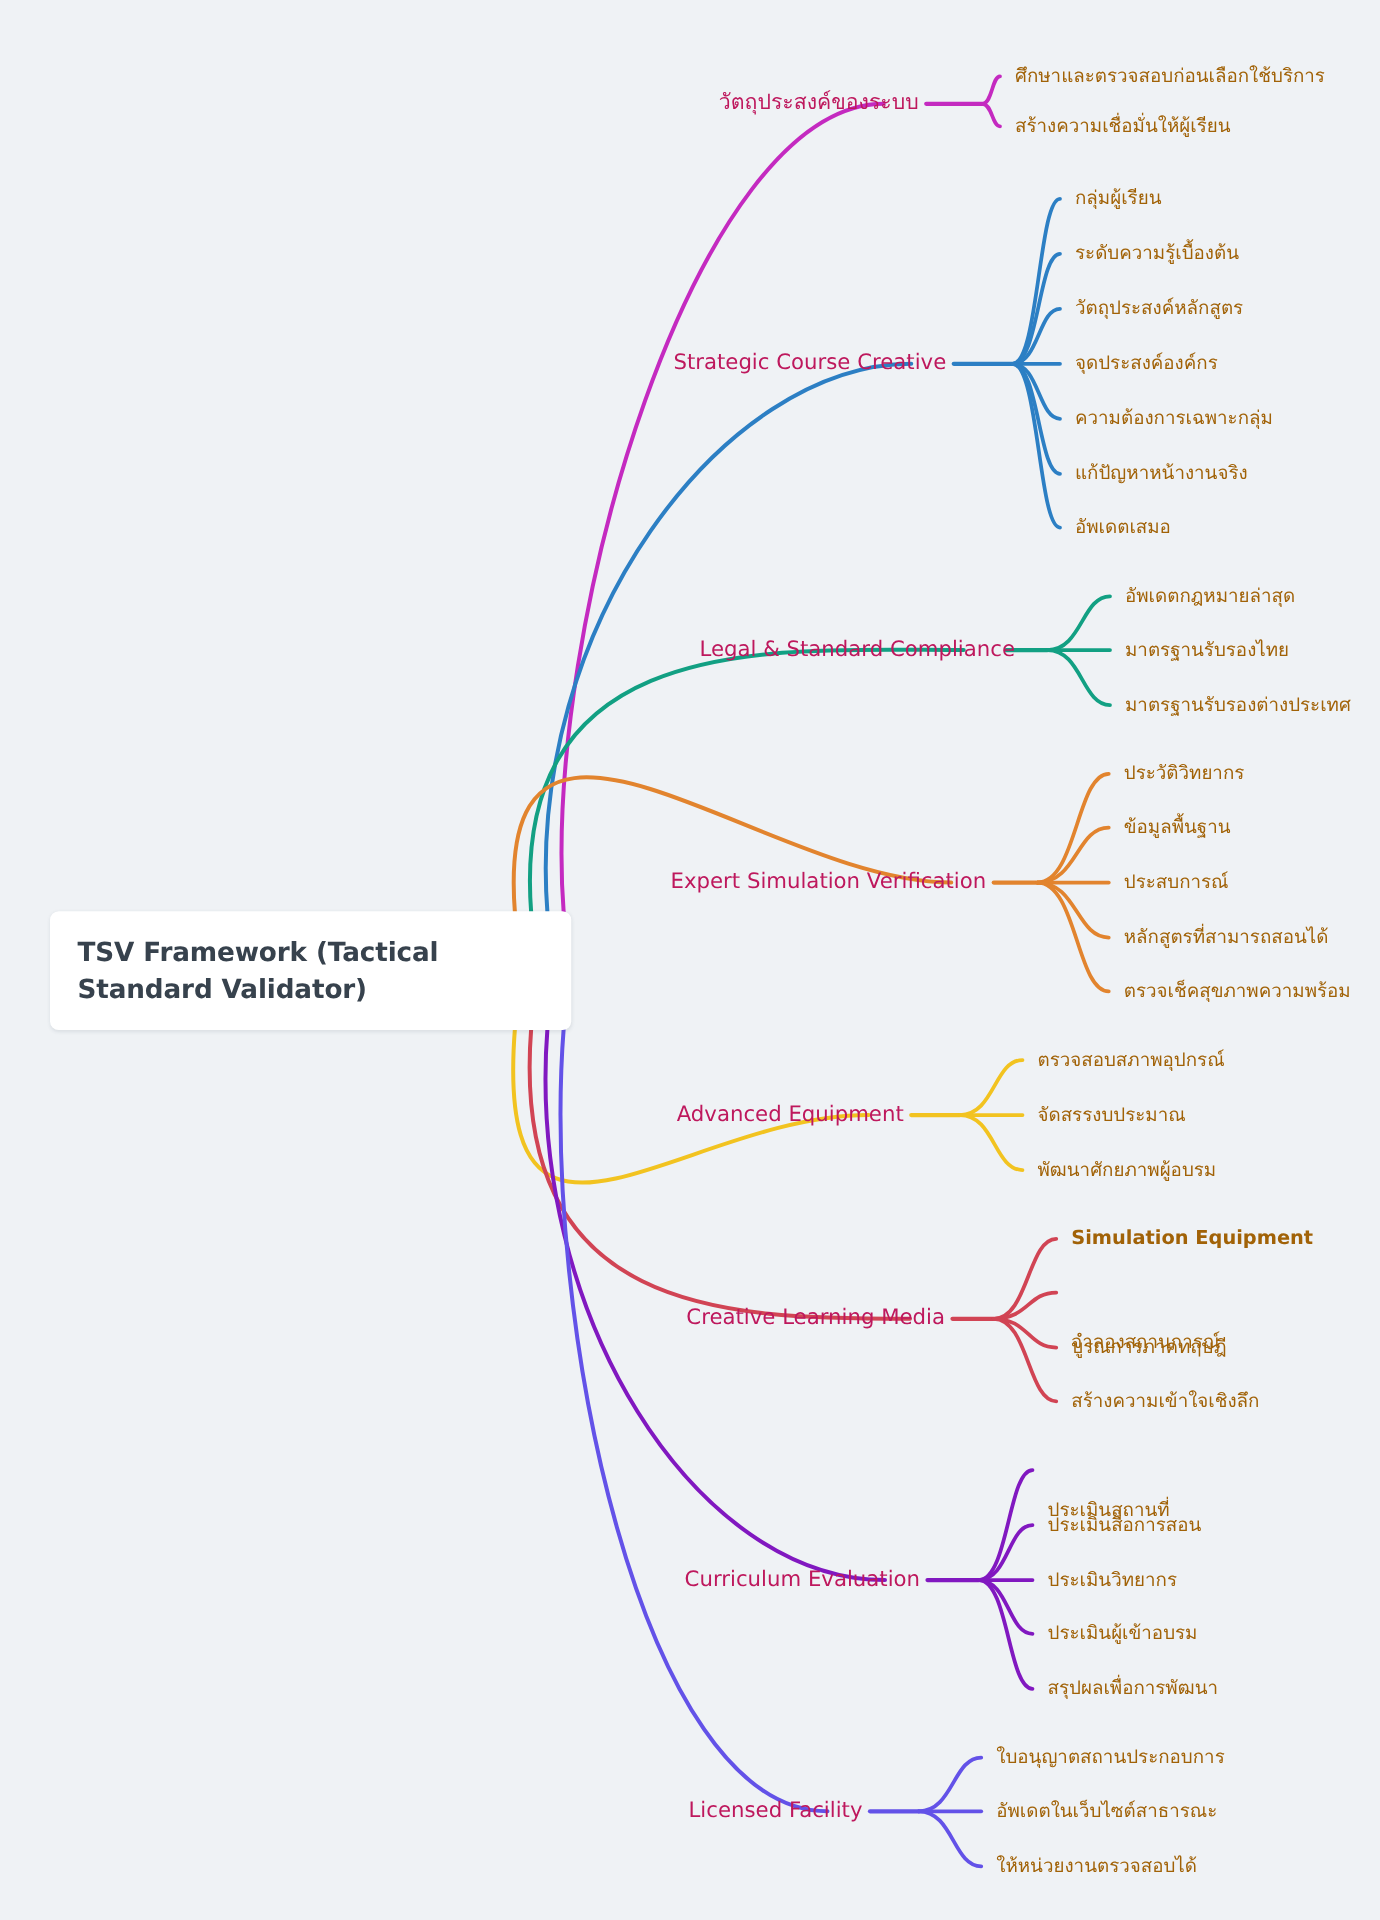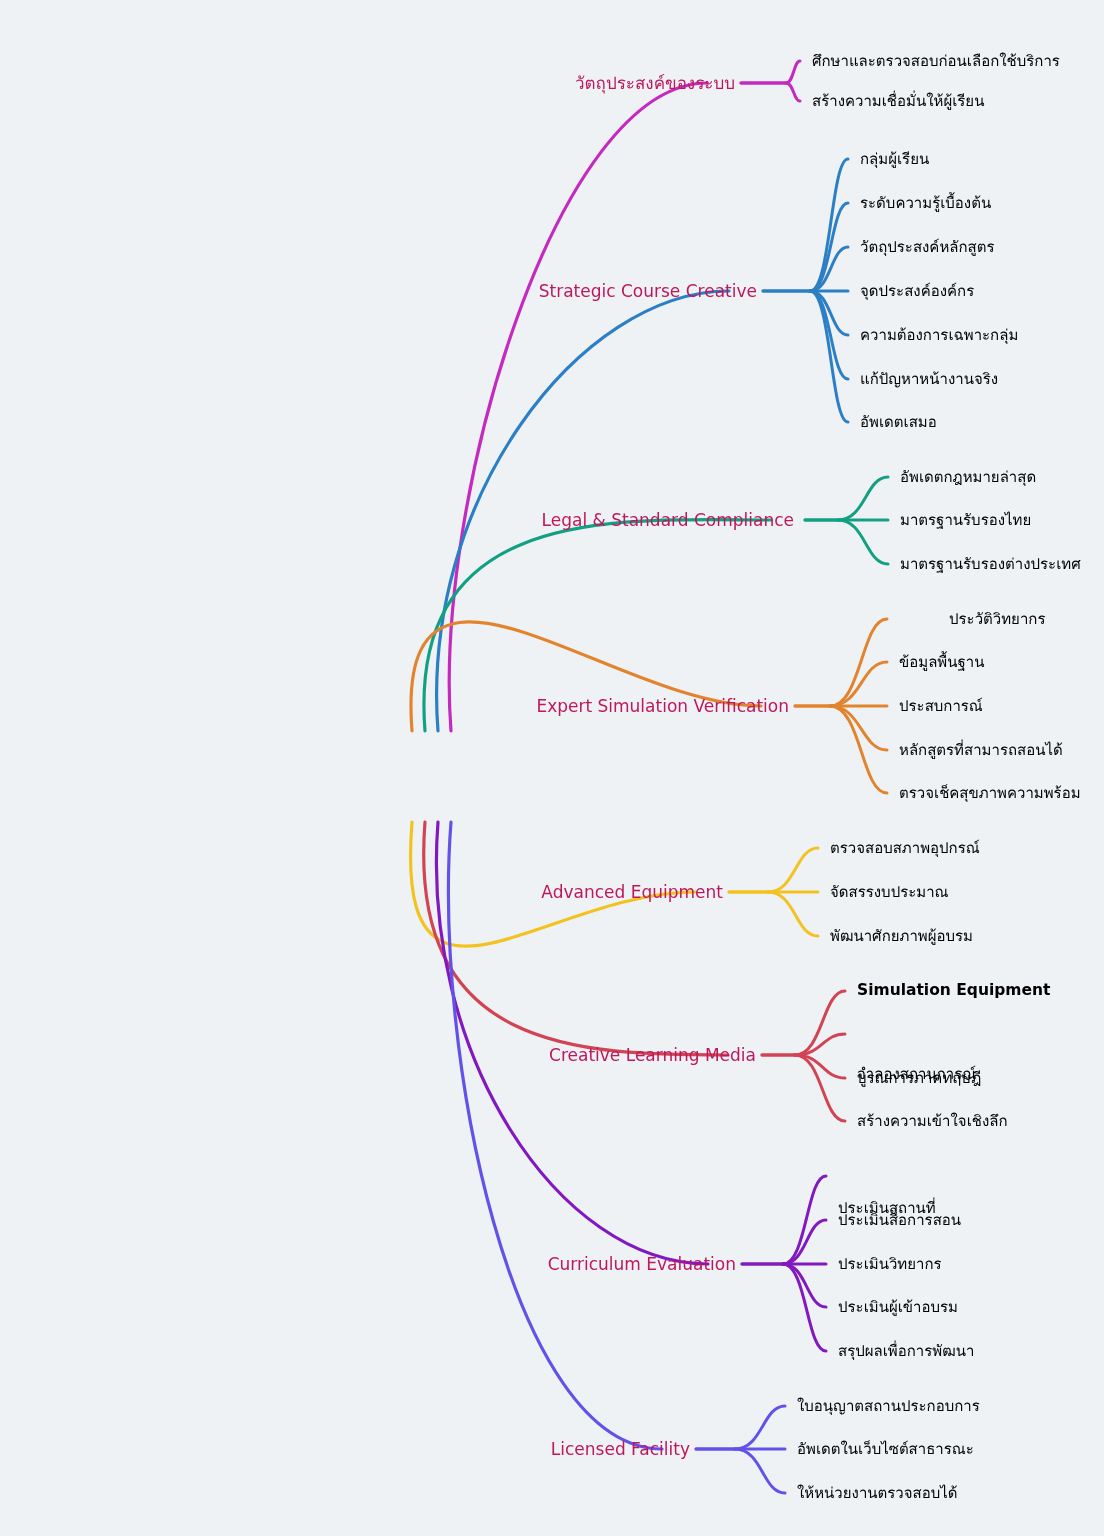--- a/index.html
+++ b/index.html
@@ -48,21 +48,21 @@
     font-size: 17px;
     color: #be185d;
     white-space: nowrap;
     line-height: 1;
     transform: translateY(-50%);
     z-index: 4;
   }
   .leaf-label {
     position: absolute;
     font-size: 15px;
-    color: #000000;
+    color: #a16207;
     white-space: nowrap;
     line-height: 1;
     transform: translateY(-50%);
     z-index: 4;
   }
   .leaf-label.bold {
     font-weight: bold;
     font-size: 15.5px;
   }
 </style>
@@ -115,39 +115,42 @@
       <path d="M 783 1264 C 806.65 1264, 806.65 1264, 826 1264" fill="none" stroke="#8118c0" stroke-width="3" stroke-linecap="round"></path>
       <path d="M 783 1264 C 806.65 1264, 806.65 1307, 826 1307" fill="none" stroke="#8118c0" stroke-width="3" stroke-linecap="round"></path>
       <path d="M 783 1264 C 806.65 1264, 806.65 1351, 826 1351" fill="none" stroke="#8118c0" stroke-width="3" stroke-linecap="round"></path>
       <path d="M 451 822 C 433 1052, 512 1449, 662 1449" fill="none" stroke="#6352e8" stroke-width="3.2" stroke-linecap="round"></path>
       <path d="M 696 1449 L 735 1449" fill="none" stroke="#6352e8" stroke-width="3.4" stroke-linecap="round"></path>
       <path d="M 735 1449 C 762.5 1449, 762.5 1406, 785 1406" fill="none" stroke="#6352e8" stroke-width="3" stroke-linecap="round"></path>
       <path d="M 735 1449 C 762.5 1449, 762.5 1449, 785 1449" fill="none" stroke="#6352e8" stroke-width="3" stroke-linecap="round"></path>
       <path d="M 735 1449 C 762.5 1449, 762.5 1493, 785 1493" fill="none" stroke="#6352e8" stroke-width="3" stroke-linecap="round"></path>
     </svg>
 
+  <div class="root-card">
+    <div class="root-title">TSV Framework (Tactical Standard Validator)</div>
+  </div>
 
   <div id="labels">
       <div class="branch-label" style="left: 735px; top: 83px; transform: translate(-100%, -50%);">วัตถุประสงค์ของระบบ</div>
       <div class="leaf-label" style="left: 812px; top: 61px;">ศึกษาและตรวจสอบก่อนเลือกใช้บริการ</div>
       <div class="leaf-label" style="left: 812px; top: 101px;">สร้างความเชื่อมั่นให้ผู้เรียน</div>
       <div class="branch-label" style="left: 757px; top: 291px; transform: translate(-100%, -50%);">Strategic Course Creative</div>
       <div class="leaf-label" style="left: 860px; top: 159px;">กลุ่มผู้เรียน</div>
       <div class="leaf-label" style="left: 860px; top: 203px;">ระดับความรู้เบื้องต้น</div>
       <div class="leaf-label" style="left: 860px; top: 247px;">วัตถุประสงค์หลักสูตร</div>
       <div class="leaf-label" style="left: 860px; top: 291px;">จุดประสงค์องค์กร</div>
       <div class="leaf-label" style="left: 860px; top: 335px;">ความต้องการเฉพาะกลุ่ม</div>
       <div class="leaf-label" style="left: 860px; top: 379px;">แก้ปัญหาหน้างานจริง</div>
       <div class="leaf-label" style="left: 860px; top: 422px;">อัพเดตเสมอ</div>
-      <div class="branch-label" style="left: 794px; top: 520px; transform: translate(-100%, -50%);">Legal &amp; Standard Compliance</div>
+      <div class="branch-label" style="left: 812px; top: 520px; transform: translate(-100%, -50%);">Legal &amp; Standard Compliance</div>
       <div class="leaf-label" style="left: 900px; top: 477px;">อัพเดตกฎหมายล่าสุด</div>
       <div class="leaf-label" style="left: 900px; top: 520px;">มาตรฐานรับรองไทย</div>
       <div class="leaf-label" style="left: 900px; top: 564px;">มาตรฐานรับรองต่างประเทศ</div>
       <div class="branch-label" style="left: 789px; top: 706px; transform: translate(-100%, -50%);">Expert Simulation Verification</div>
-      <div class="leaf-label" style="left: 949px; top: 619px;">ประวัติวิทยากร</div>
+      <div class="leaf-label" style="left: 899px; top: 619px;">ประวัติวิทยากร</div>
       <div class="leaf-label" style="left: 899px; top: 662px;">ข้อมูลพื้นฐาน</div>
       <div class="leaf-label" style="left: 899px; top: 706px;">ประสบการณ์</div>
       <div class="leaf-label" style="left: 899px; top: 750px;">หลักสูตรที่สามารถสอนได้</div>
       <div class="leaf-label" style="left: 899px; top: 793px;">ตรวจเช็คสุขภาพความพร้อม</div>
       <div class="branch-label" style="left: 723px; top: 892px; transform: translate(-100%, -50%);">Advanced Equipment</div>
       <div class="leaf-label" style="left: 830px; top: 848px;">ตรวจสอบสภาพอุปกรณ์</div>
       <div class="leaf-label" style="left: 830px; top: 892px;">จัดสรรงบประมาณ</div>
       <div class="leaf-label" style="left: 830px; top: 936px;">พัฒนาศักยภาพผู้อบรม</div>
       <div class="branch-label" style="left: 756px; top: 1055px; transform: translate(-100%, -50%);">Creative Learning Media</div>
       <div class="leaf-label bold" style="left: 857px; top: 991px;">Simulation Equipment</div>

